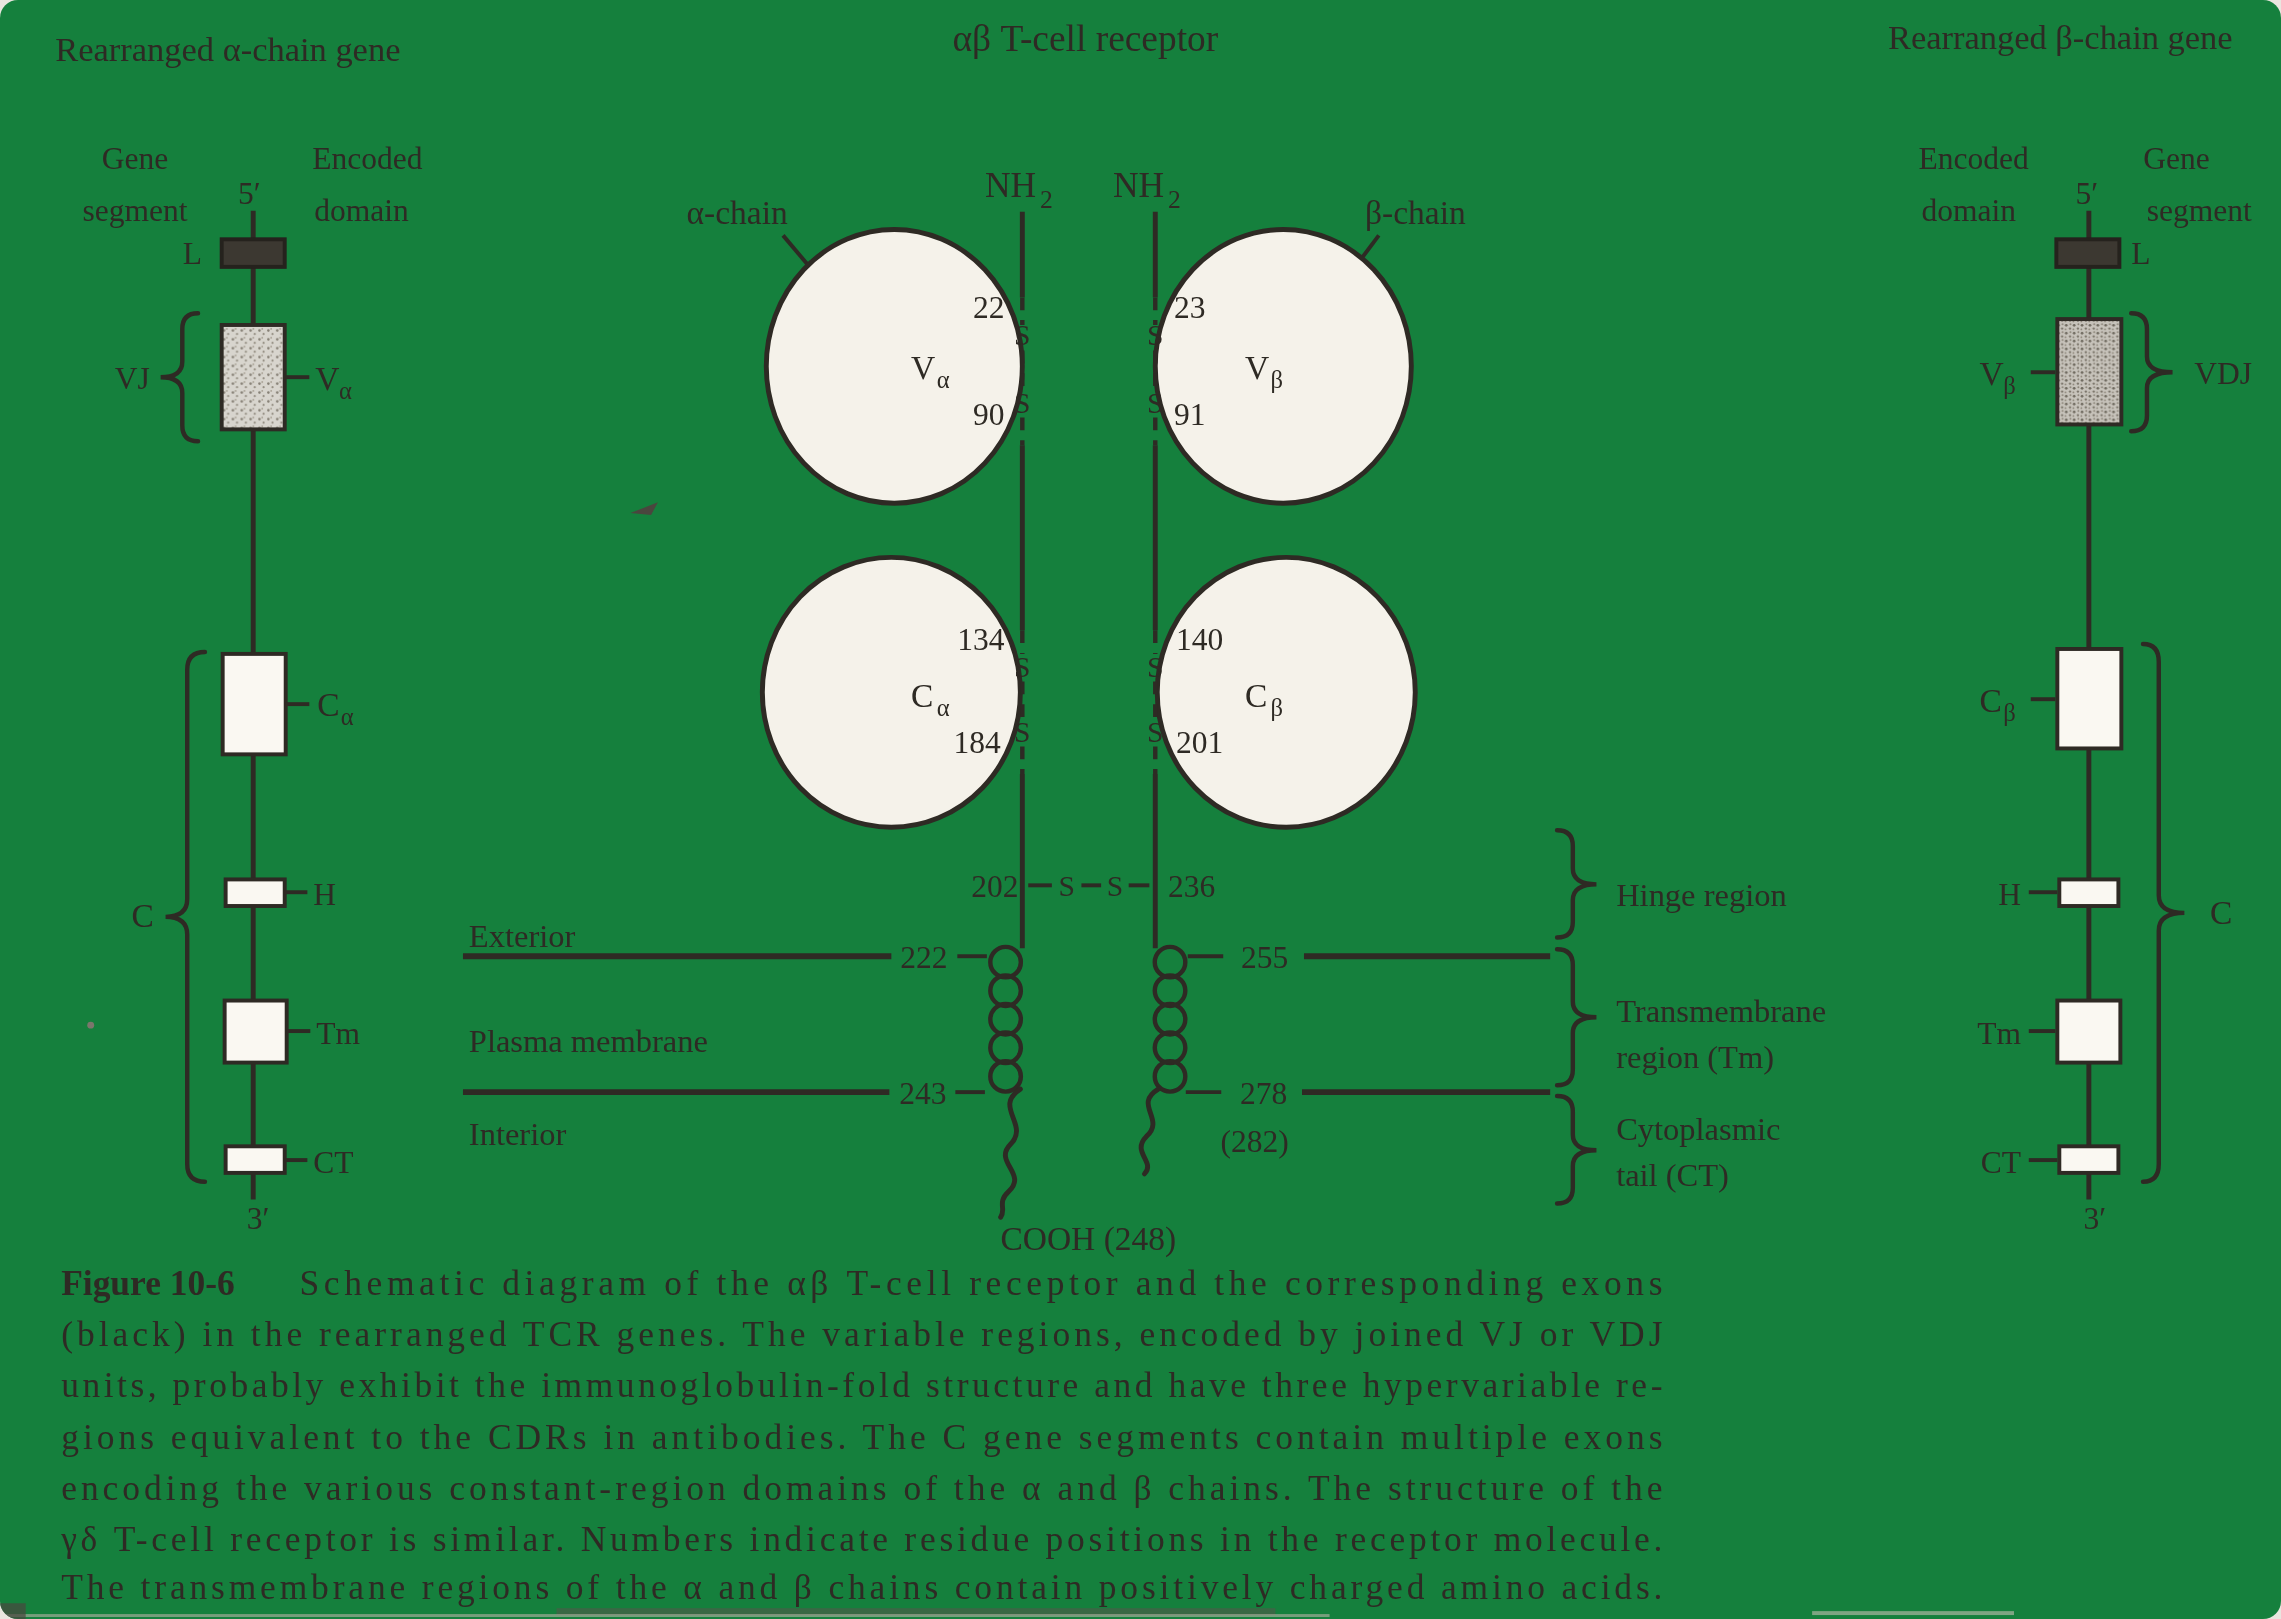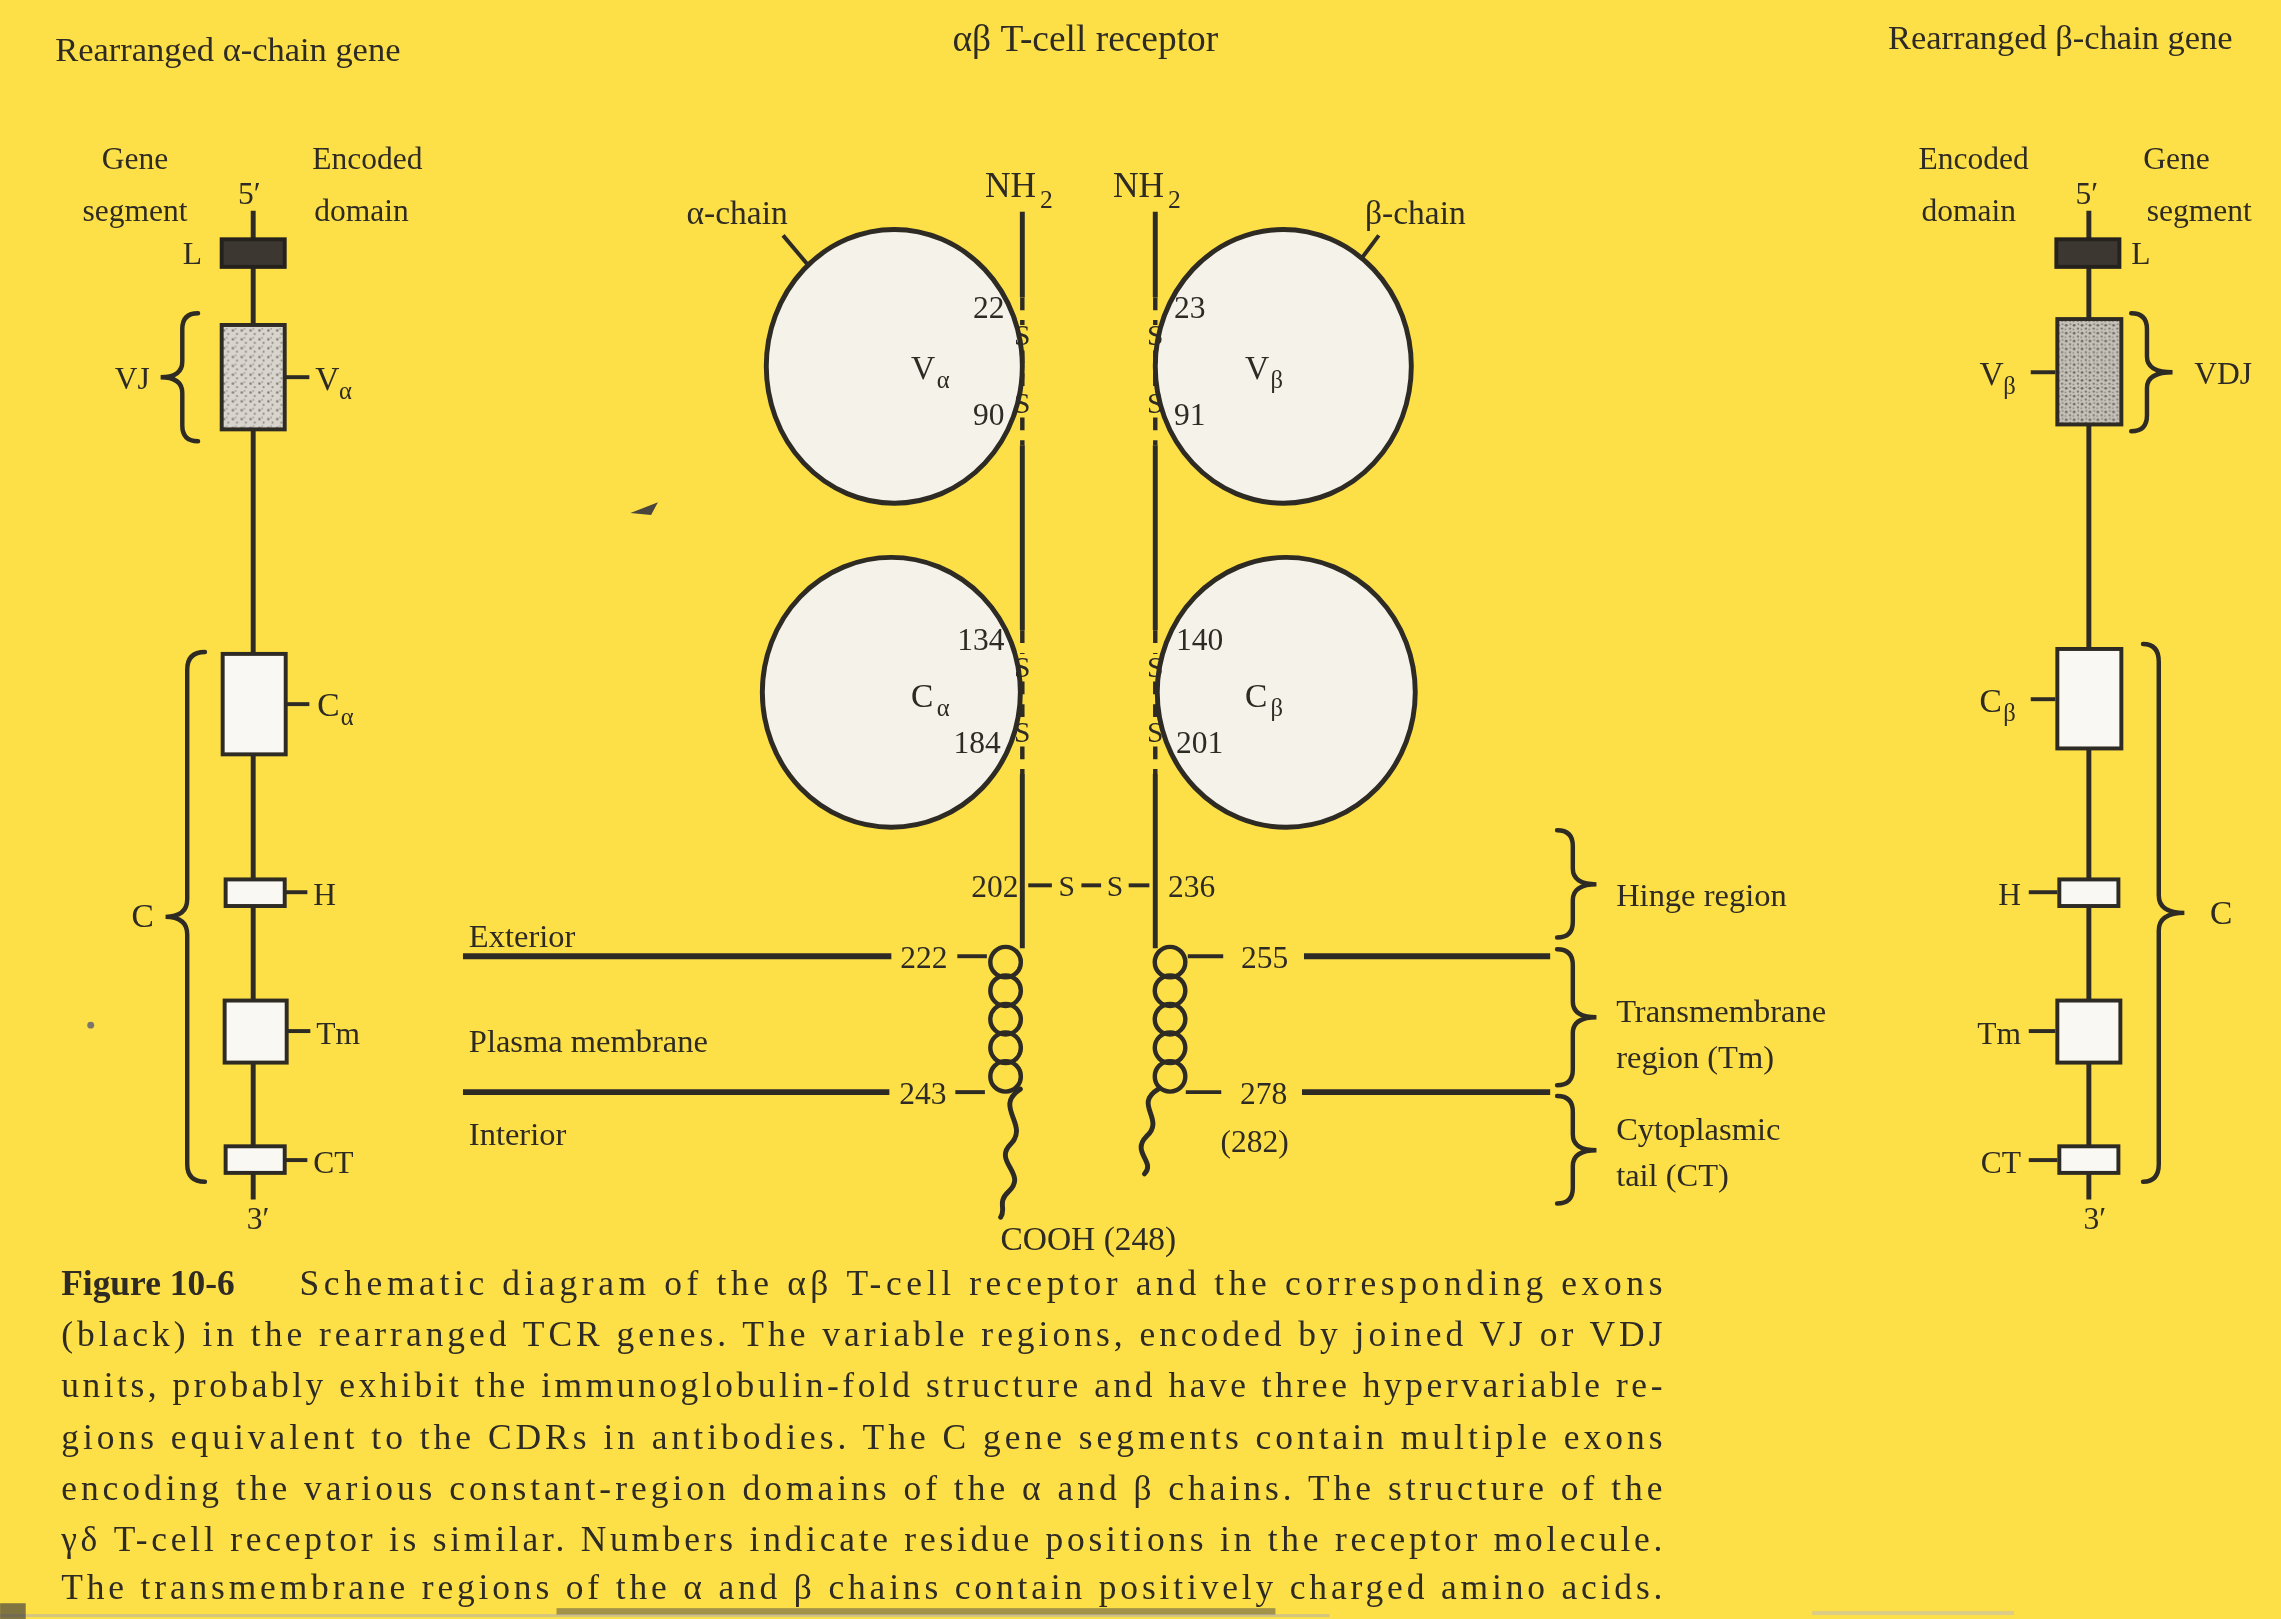--- a/index.html
+++ b/index.html
@@ -1,17 +1,17 @@
 <!DOCTYPE html>
 <html><head>
 <meta charset="utf-8">
 <style>
   html,body{margin:0;padding:0;}
   body{width:2281px;height:1619px;background:#e9e6df;}
-  .page{position:relative;width:2281px;height:1619px;background:#fde047;overflow:hidden;}
+  .page{position:relative;width:2281px;height:1619px;background:#15803d;overflow:hidden;border-radius:18px;}
   svg{display:block;}
   text{font-family:"Liberation Serif","DejaVu Serif",serif;fill:#2e2a24;}
   .f38{font-size:38px;} .f36{font-size:36px;} .f35{font-size:35px;}
   .f34{font-size:34px;} .f33{font-size:33px;} .f32{font-size:32px;}
   .f30{font-size:30px;} .sub{font-size:25px;} .sub2{font-size:26px;}
   .mid{text-anchor:middle;} .end{text-anchor:end;}
   .cap{font-size:36px;}
   .capbold{font-size:36px;font-weight:bold;}
   .ln{stroke:#2e2a24;stroke-width:5;fill:none;}
   .ln4{stroke:#2e2a24;stroke-width:4;fill:none;}

